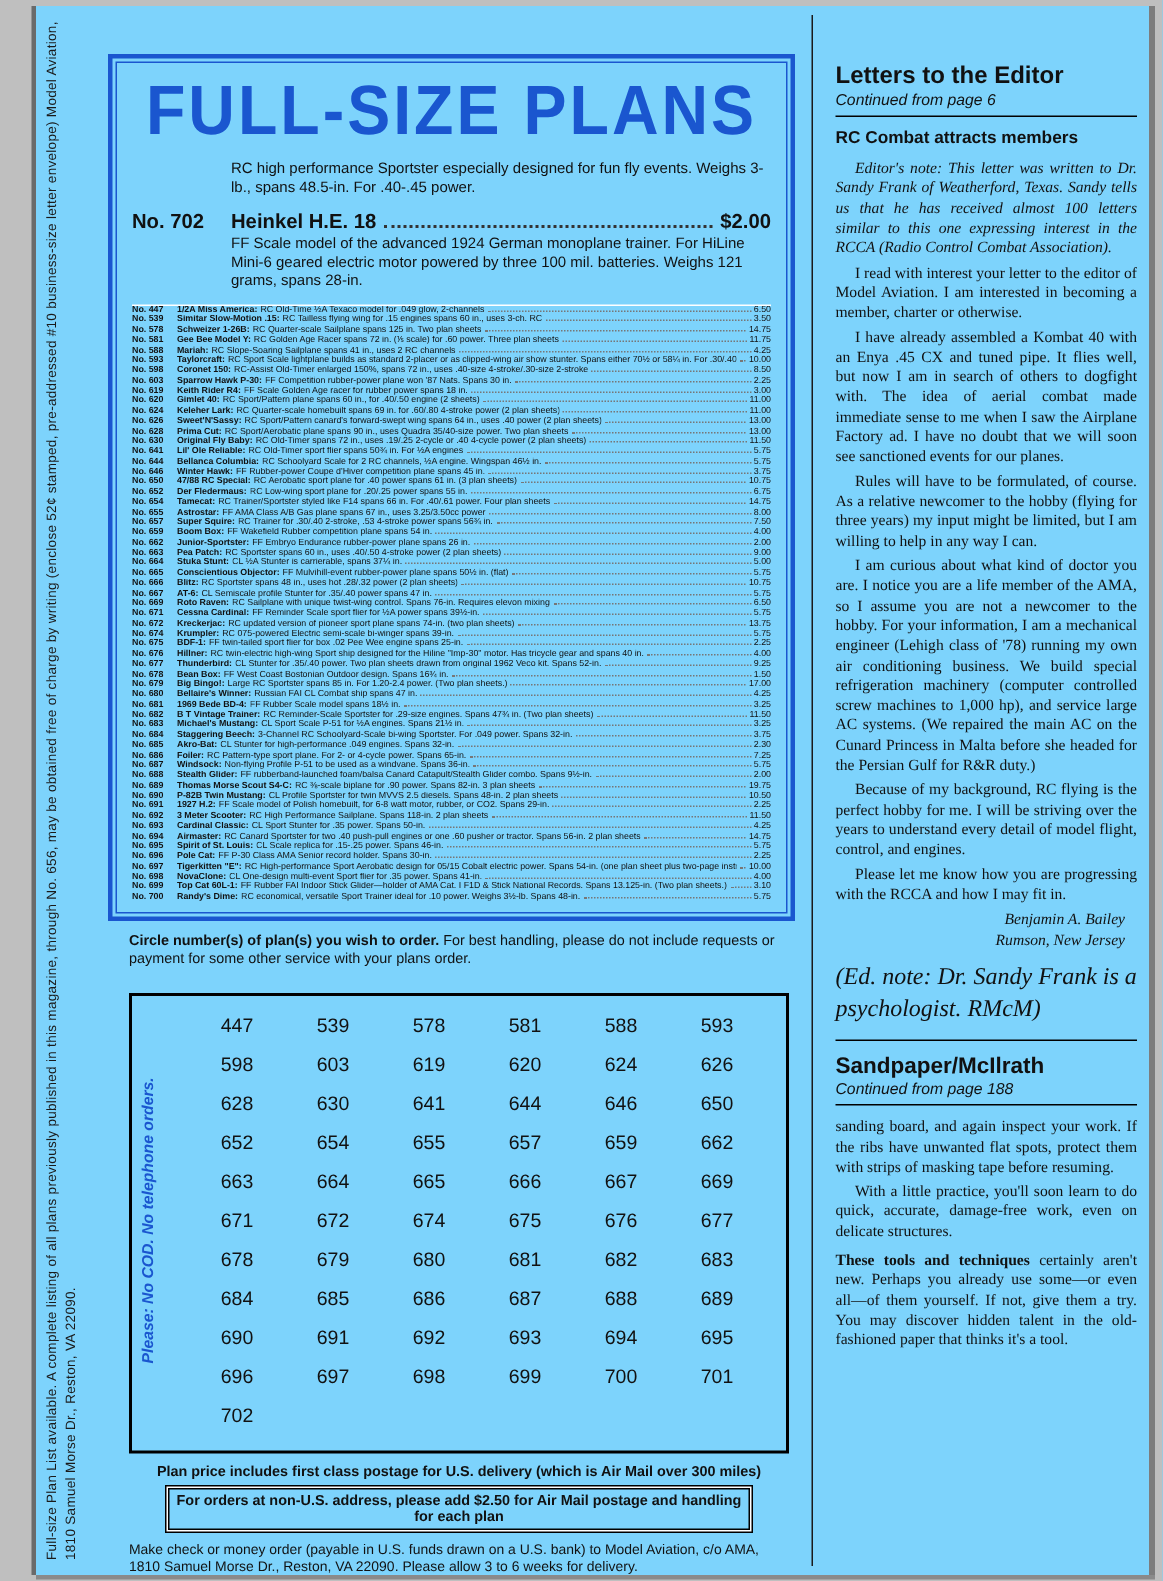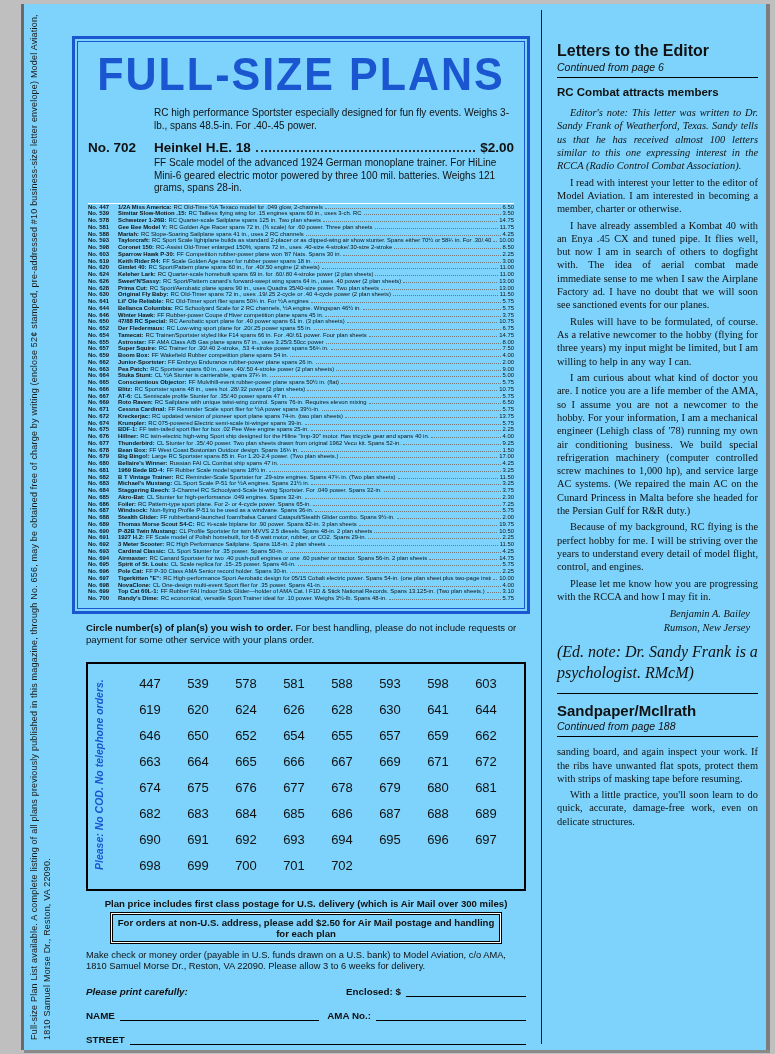--- a/index.html
+++ b/index.html
@@ -45,21 +45,21 @@
   .plan-price{flex:0 0 auto;text-align:right;}
 
   
   .circle-note{font-size:9.6px;line-height:1.25;margin:8px 4px 16px 14px;}
   .order-box{border:2px solid #000;margin:0 4px 0 14px;display:flex;padding:6px 14px 10px 4px;}
   .please-vert{
     writing-mode:vertical-rl;transform:rotate(180deg);
     color:#1a56cf;font-weight:bold;font-style:italic;font-size:10.5px;line-height:1.5;
     width:34px;flex:0 0 34px;text-align:center;
   }
-  .num-grid{flex:1;display:grid;grid-template-columns:repeat(8,1fr);row-gap:11px;
+  .num-grid{flex:1;display:grid;grid-template-columns:repeat(6,1fr);row-gap:11px;
     font-size:13px;text-align:center;align-content:center;padding:6px 0;}
   .num-cell{cursor:pointer;}
   .postage-note{font-size:9.6px;font-weight:bold;text-align:center;margin:7px 4px 4px 14px;}
   .airmail-box{border:1px solid #000;box-shadow:0 0 0 1px #fff,0 0 0 2px #000;
     font-size:9.6px;font-weight:bold;text-align:center;margin:5px 30px 8px 40px;padding:2px 4px;}
   .check-note{font-size:9.3px;line-height:1.25;margin:6px 4px 0 14px;}
   .order-form{margin:4px 4px 0 14px;font-size:9.8px;font-weight:bold;}
   .form-row{display:flex;align-items:flex-end;margin-top:11px;}
   .lbl{flex:0 0 auto;margin-right:5px;}
   .blank{border-bottom:1px solid #000;height:12px;flex:1 1 auto;}
@@ -768,18 +768,19 @@
         <div>Rumson, New Jersey</div>
       </div>
       <div class="ed-note">(Ed. note: Dr. Sandy Frank is a psychologist. RMcM)</div>
 
       <div class="sand-sect">
         <div class="sand-title">Sandpaper/McIlrath</div>
         <div class="letters-cont">Continued from page 188</div>
         <div class="rule"></div>
         <p class="lp" style="text-indent:0">sanding board, and again inspect your work. If the ribs have unwanted flat spots, protect them with strips of masking tape before resuming.</p>
         <p class="lp">With a little practice, you'll soon learn to do quick, accurate, damage-free work, even on delicate structures.</p>
+        <p class="lp" style="text-indent:0;margin-top:6px"><span class="sand-lead">These tools and techniques</span><span> certainly aren't new. Perhaps you already use some—or even all—of them yourself. If not, give them a try. You may discover hidden talent in the old-fashioned paper that thinks it's a tool.</span></p>
       </div>
     </div>
   </div>
 
   <div class="edge-right"></div>
 </div>
 
 </body></html>

